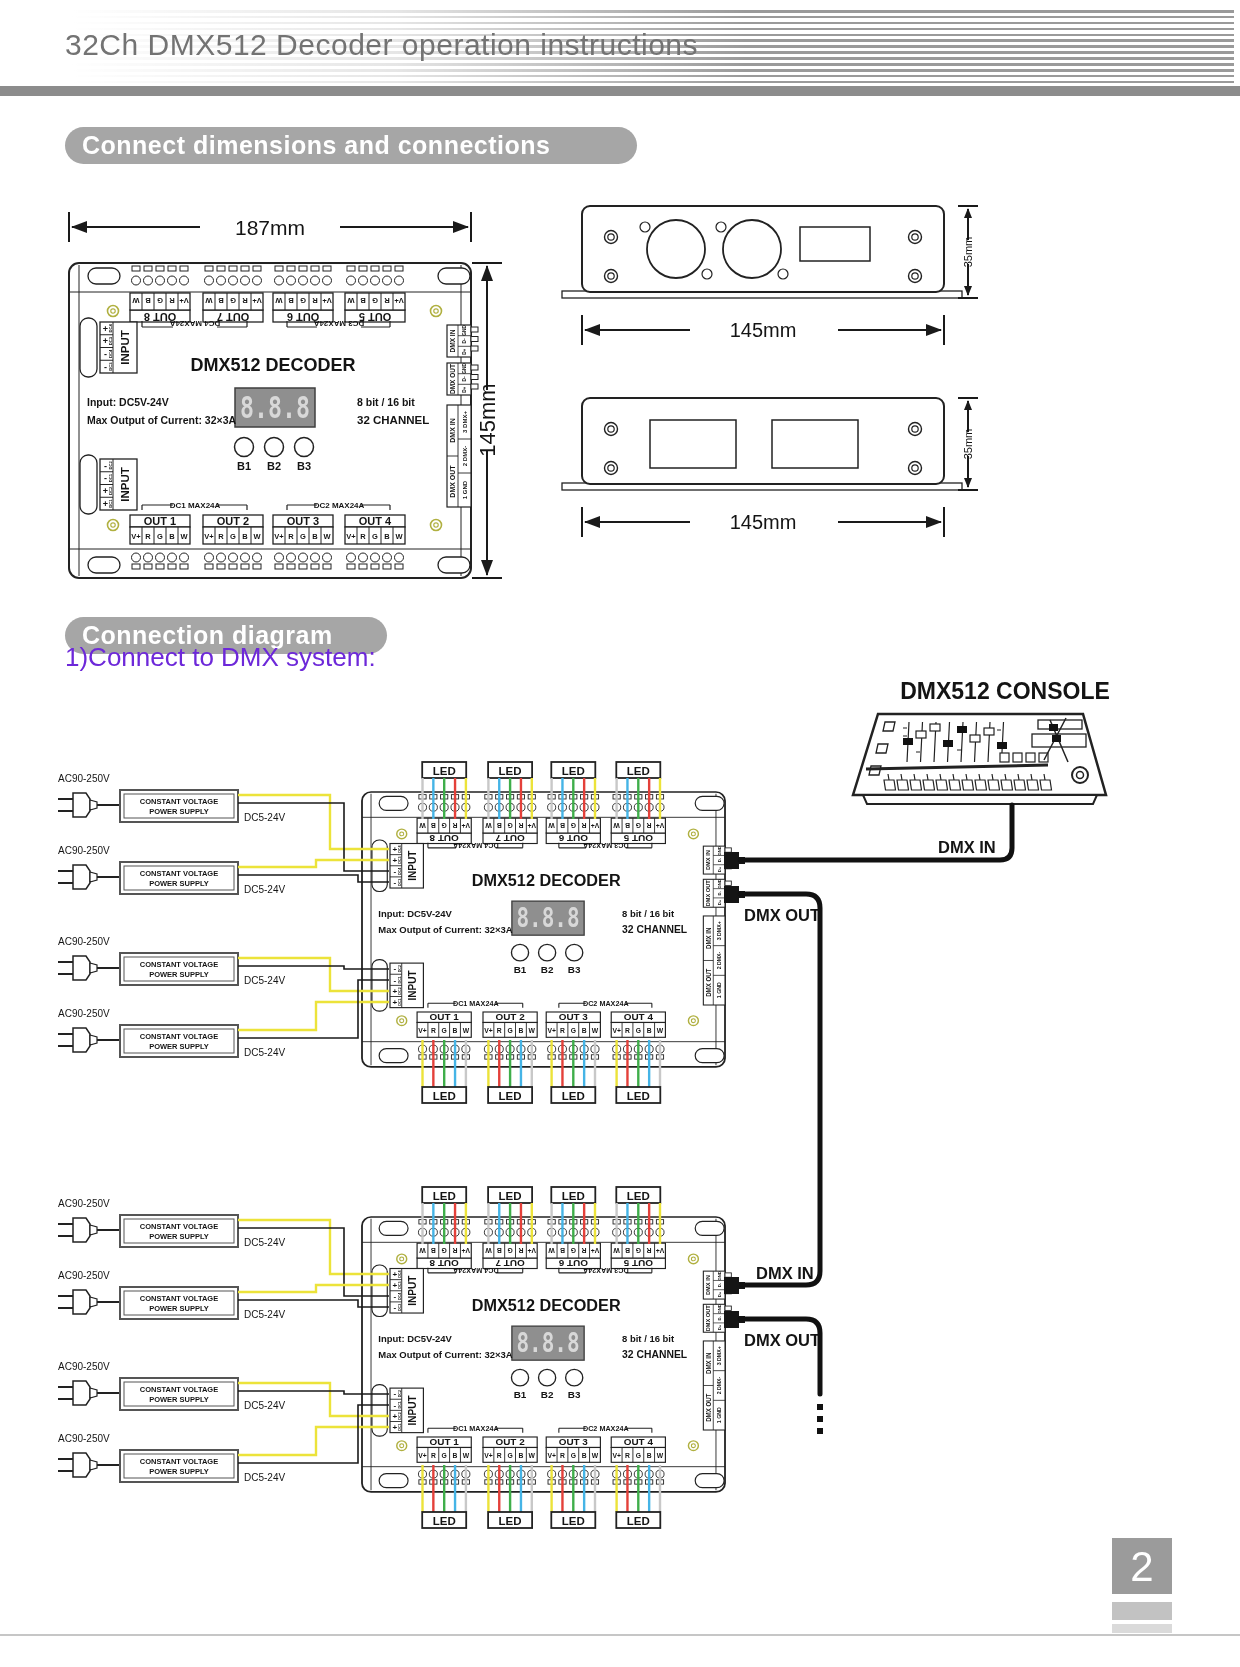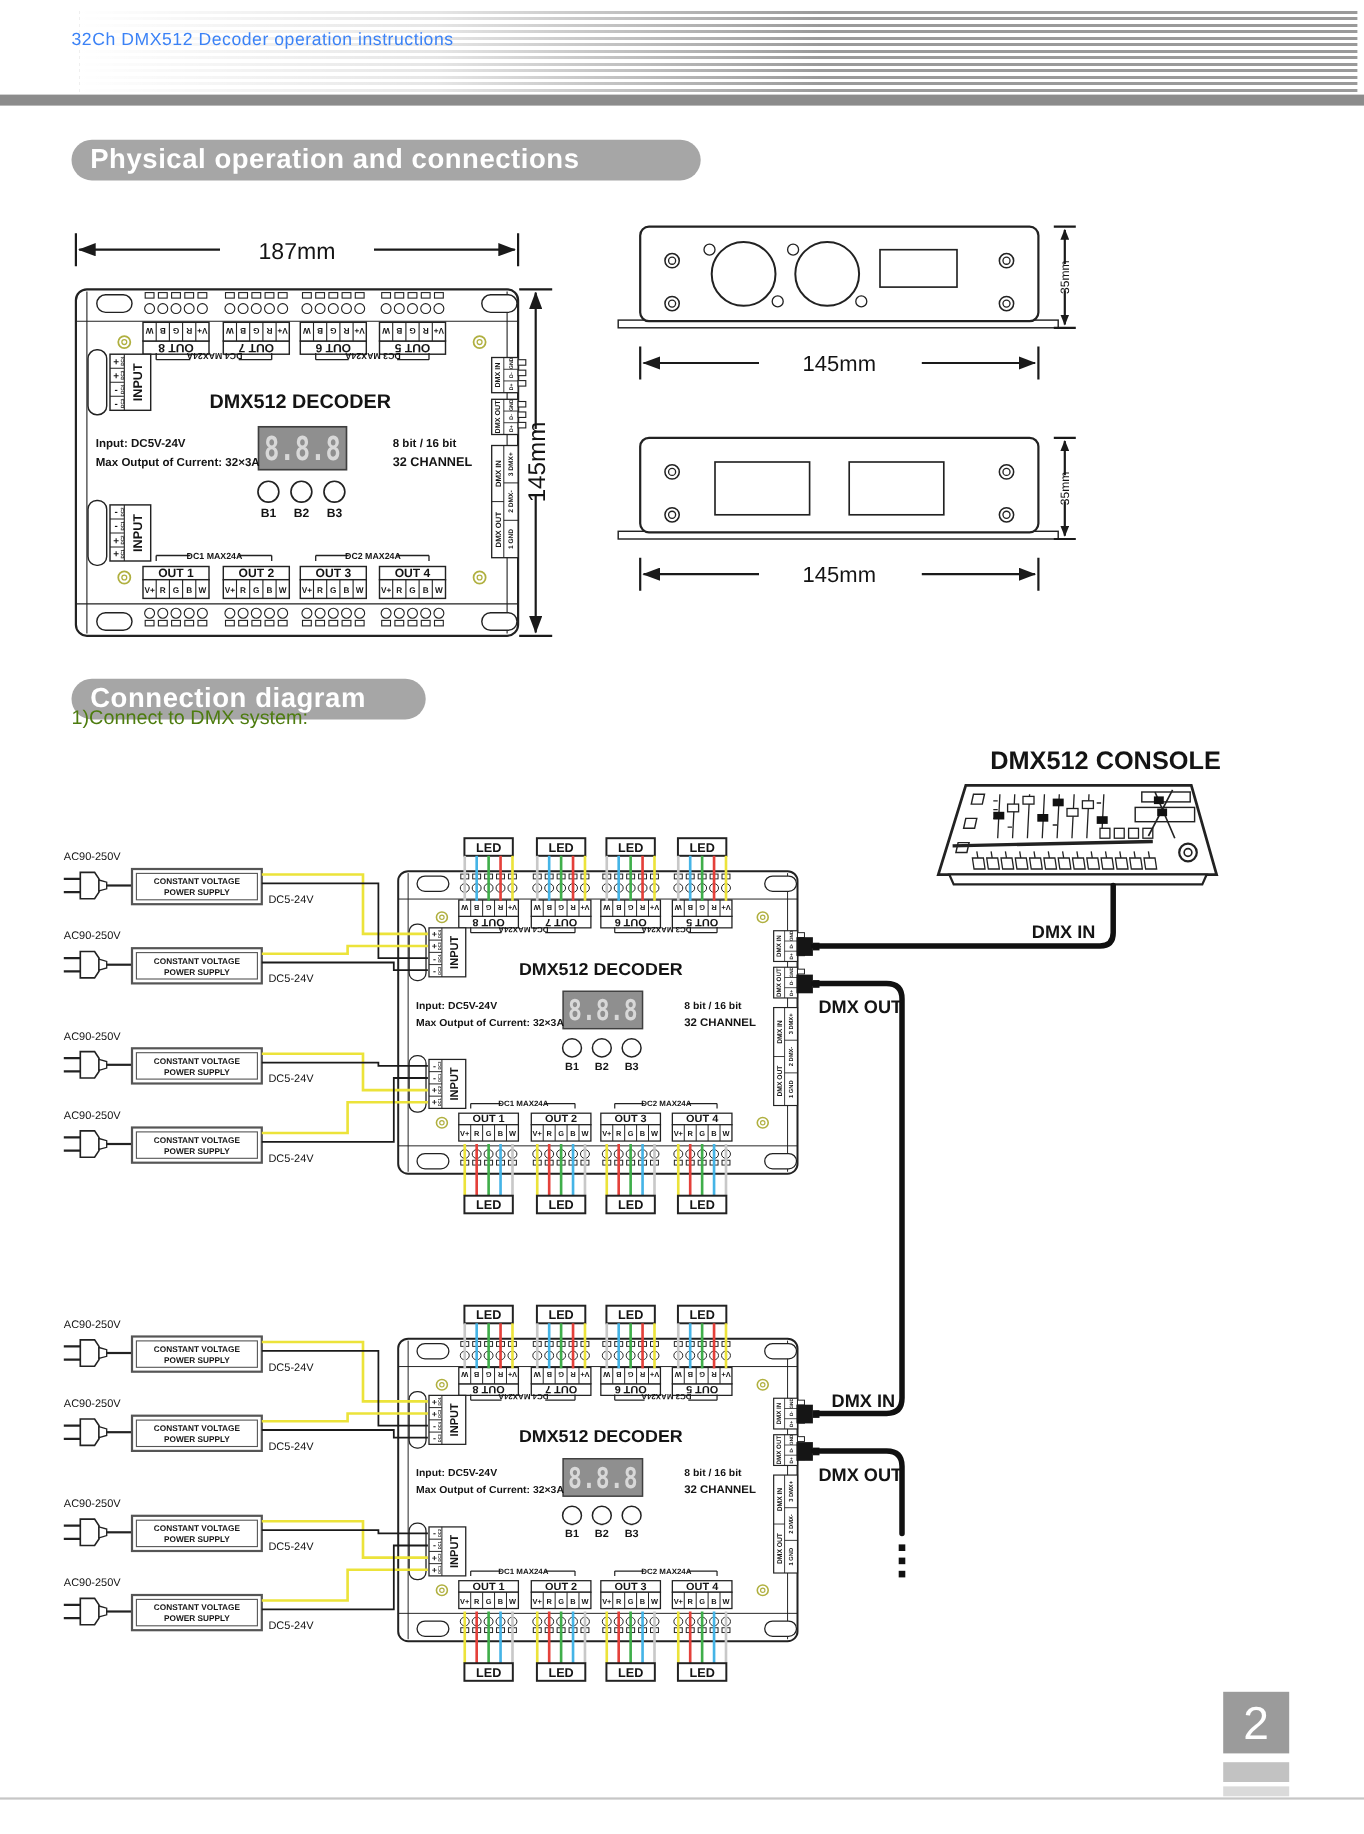--- a/index.html
+++ b/index.html
@@ -2,27 +2,27 @@
 <html><head>
 <meta charset="utf-8">
 <style>
   html,body{margin:0;padding:0;background:#fff;}
   body{width:1240px;height:1667px;position:relative;font-family:"Liberation Sans",sans-serif;overflow:hidden;}
   
   .stripes{position:absolute;left:72px;right:6px;top:10px;height:76px;
     background:repeating-linear-gradient(to bottom,#9a9a9a 0px,#9a9a9a 2.6px,#ffffff 2.6px,#ffffff 5.9px);}
   .stripes::after{content:"";position:absolute;inset:0;
     background:linear-gradient(to right,#ffffff 0%,rgba(255,255,255,.75) 28%,rgba(255,255,255,0) 58%);}
-  .header-title{position:absolute;left:65px;top:28px;font-size:16px;color:#3b82f6;letter-spacing:.5px;}
+  .header-title{position:absolute;left:65px;top:28px;font-size:30px;color:#737373;letter-spacing:.5px;}
   .header-bar{position:absolute;left:0;right:0;top:86px;height:10px;background:#8c8c8c;}
   .bubble{position:absolute;height:37px;border-radius:18.5px;background:#a6a6a6;color:#fff;
     font-size:25px;font-weight:bold;line-height:36px;padding-left:17px;box-sizing:border-box;letter-spacing:.5px;}
   .bubble1{left:65px;top:127px;width:572px;}
   .bubble2{left:65px;top:617px;width:322px;}
-  .step{position:absolute;left:65px;top:642px;font-size:18px;color:#4d7c0f;}
+  .step{position:absolute;left:65px;top:642px;font-size:26px;color:#6d28d9;}
   
   .pagebox{position:absolute;left:1112px;top:1538px;width:60px;height:56px;background:#9b9b9b;
     color:#fff;font-size:42px;text-align:center;line-height:58px;}
   .pagebar1{position:absolute;left:1112px;top:1602px;width:60px;height:18px;background:#c2c2c2;}
   .pagebar2{position:absolute;left:1112px;top:1624px;width:60px;height:9px;background:#dadada;}
   .bottomline{position:absolute;left:0;right:0;top:1634px;height:2px;background:#c6c6c6;}
   
   svg{position:absolute;left:0;top:0;}
   svg text{font-family:"Liberation Sans",sans-serif;font-weight:bold;fill:#141414;}
   .rg{font-weight:normal;}
@@ -38,21 +38,21 @@
   .wy{stroke:#ece33a;stroke-width:2.4;fill:none;}
   .wk{stroke:#1a1a1a;stroke-width:1.6;fill:none;}
   .seg{font-family:"DejaVu Sans Mono",monospace;font-size:30px;fill:#d8d8d8;font-weight:bold;text-anchor:middle;}
 </style>
 </head>
 <body>
 
 <div class="stripes"></div>
 <div class="header-title">32Ch DMX512 Decoder operation instructions</div>
 <div class="header-bar"></div>
-<div class="bubble bubble1">Physical operation and connections</div>
+<div class="bubble bubble1">Connect dimensions and connections</div>
 <div class="bubble bubble2">Connection diagram</div>
 <div class="step">1)Connect to DMX system:</div>
 
 <svg width="1240" height="1667" viewBox="0 0 1240 1667">
 <defs>
   <marker id="ah" markerUnits="userSpaceOnUse" markerWidth="16" markerHeight="12" viewBox="0 0 16 12" refX="15" refY="6" orient="auto-start-reverse">
         <path d="M0,0L16,6L0,12Z" fill="#1a1a1a"></path>
       </marker>
   <marker id="ah2" markerUnits="userSpaceOnUse" markerWidth="10" markerHeight="8" viewBox="0 0 10 8" refX="9" refY="4" orient="auto-start-reverse">
         <path d="M0,0L10,4L0,8Z" fill="#1a1a1a"></path>

